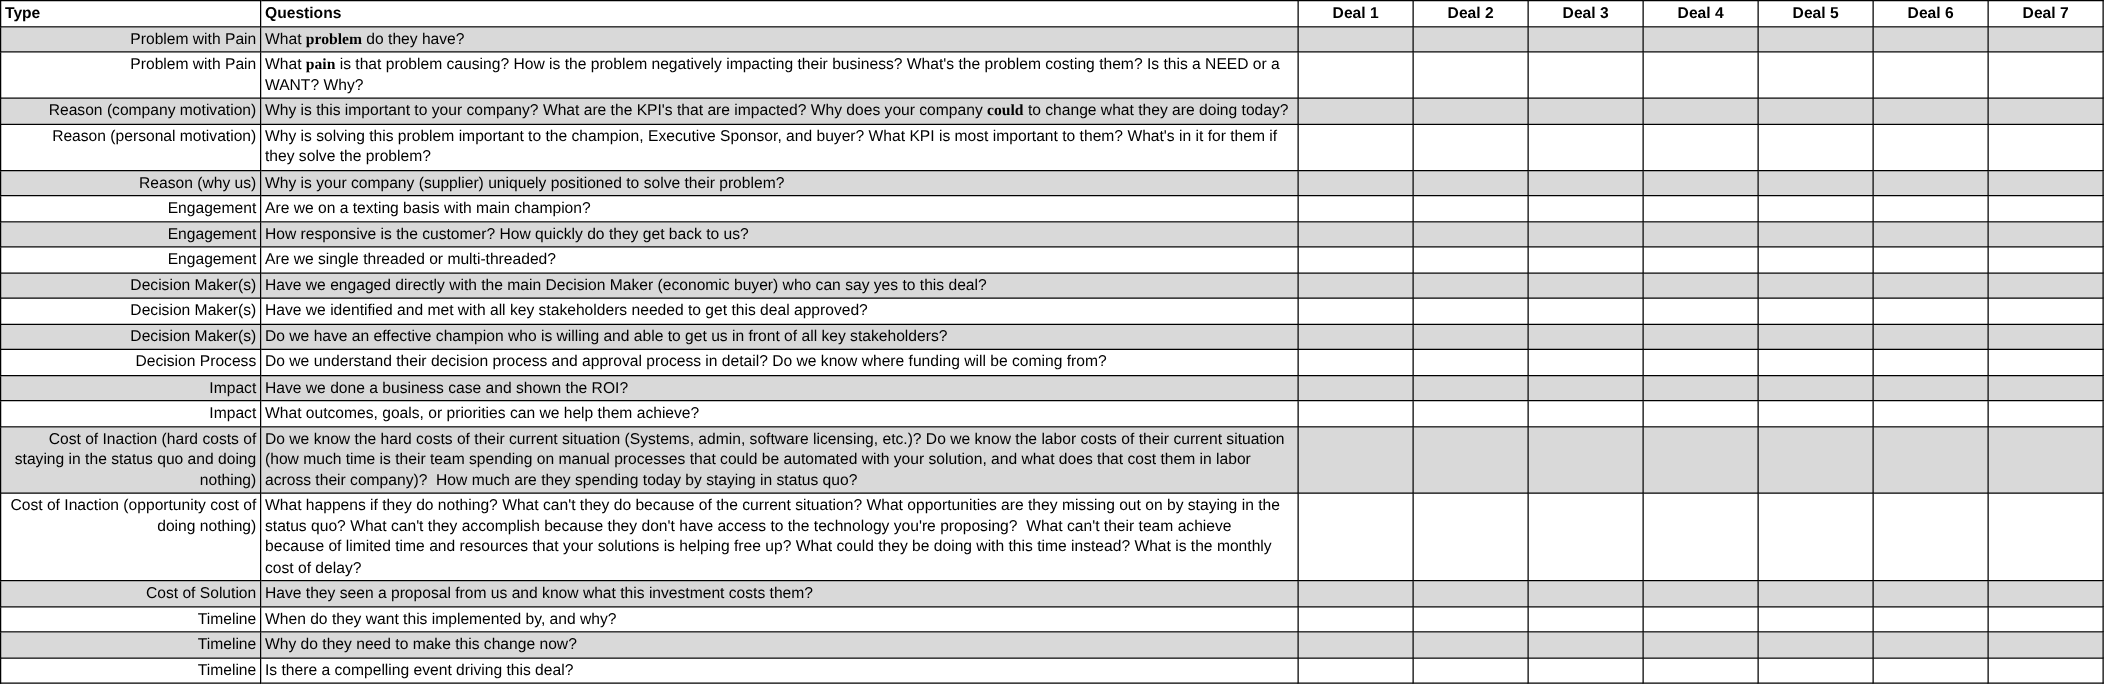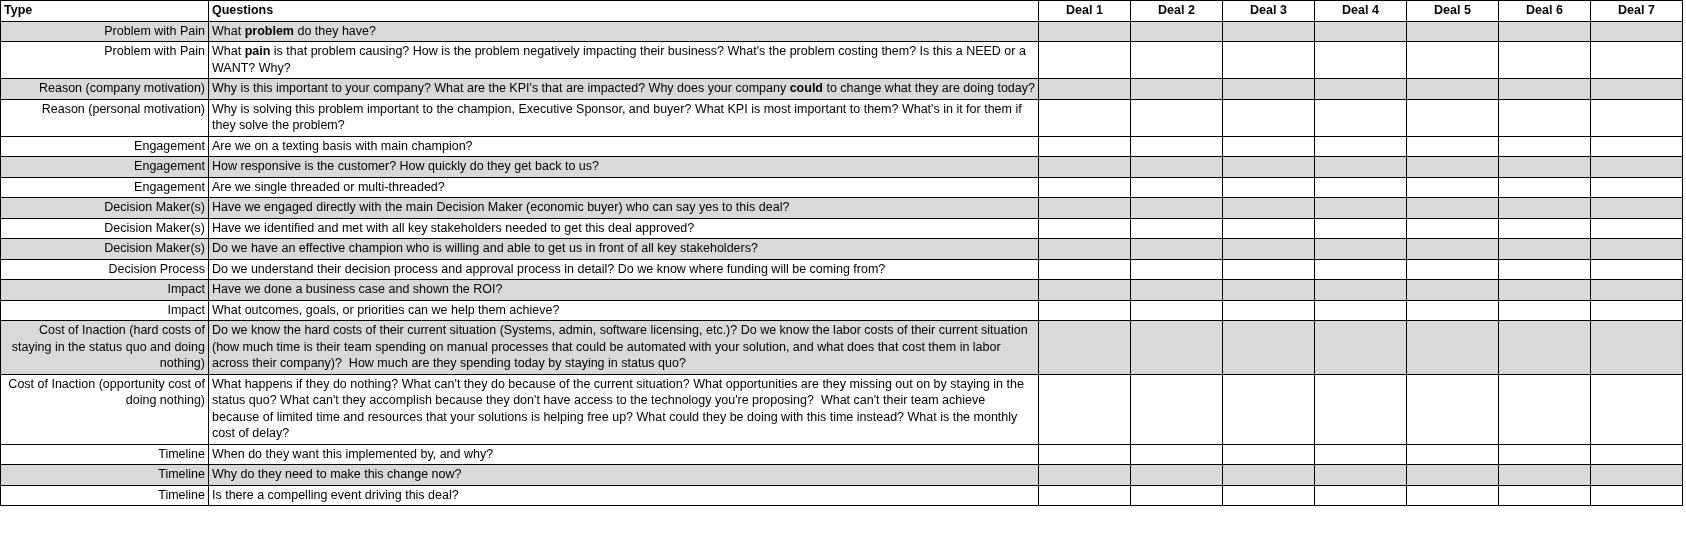--- a/index.html
+++ b/index.html
@@ -55,21 +55,21 @@
   tr.shaded td.type-c, tr.shaded td.quest-c, tr.shaded td.deal-c {
     background: #d9d9d9;
   }
   tr.plain td.type-c, tr.plain td.quest-c, tr.plain td.deal-c {
     background: #ffffff;
   }
   td.type-c { text-align: right; }
   td.quest-c { text-align: left; }
   td.deal-c { background: #ffffff; }
   tr.shaded td.deal-c { background: #d9d9d9; }
-  b { font-weight: bold; }
+  b { font-weight: bold; font-family: Liberation Serif, serif; }
 </style>
 </head>
 <body>
 
 <div id="sheet">
   <table class="grid">
     <colgroup>
       <col class="c-type">
       <col class="c-quest">
       <col class="c-deal">
@@ -131,20 +131,31 @@
           <td class="type-c">Reason (personal motivation)</td>
           <td class="quest-c">Why is solving this problem important to the champion, Executive Sponsor, and buyer? What KPI is most important to them? What's in it for them if they solve the problem?</td>
           <td class="deal-c">&nbsp;</td>
           <td class="deal-c">&nbsp;</td>
           <td class="deal-c">&nbsp;</td>
           <td class="deal-c">&nbsp;</td>
           <td class="deal-c">&nbsp;</td>
           <td class="deal-c">&nbsp;</td>
           <td class="deal-c">&nbsp;</td>
         </tr>
+        <tr class="shaded">
+          <td class="type-c">Reason (why us)</td>
+          <td class="quest-c">Why is your company (supplier) uniquely positioned to solve their problem?</td>
+          <td class="deal-c">&nbsp;</td>
+          <td class="deal-c">&nbsp;</td>
+          <td class="deal-c">&nbsp;</td>
+          <td class="deal-c">&nbsp;</td>
+          <td class="deal-c">&nbsp;</td>
+          <td class="deal-c">&nbsp;</td>
+          <td class="deal-c">&nbsp;</td>
+        </tr>
         <tr class="plain">
           <td class="type-c">Engagement</td>
           <td class="quest-c">Are we on a texting basis with main champion?</td>
           <td class="deal-c">&nbsp;</td>
           <td class="deal-c">&nbsp;</td>
           <td class="deal-c">&nbsp;</td>
           <td class="deal-c">&nbsp;</td>
           <td class="deal-c">&nbsp;</td>
           <td class="deal-c">&nbsp;</td>
           <td class="deal-c">&nbsp;</td>
@@ -244,20 +255,31 @@
           <td class="deal-c">&nbsp;</td>
           <td class="deal-c">&nbsp;</td>
           <td class="deal-c">&nbsp;</td>
           <td class="deal-c">&nbsp;</td>
           <td class="deal-c">&nbsp;</td>
           <td class="deal-c">&nbsp;</td>
         </tr>
         <tr class="plain">
           <td class="type-c">Cost of Inaction (opportunity cost of doing nothing)</td>
           <td class="quest-c">What happens if they do nothing? What can't they do because of the current situation? What opportunities are they missing out on by staying in the status quo? What can't they accomplish because they don't have access to the technology you're proposing?&nbsp; What can't their team achieve because of limited time and resources that your solutions is helping free up? What could they be doing with this time instead? What is the monthly cost of delay?</td>
+          <td class="deal-c">&nbsp;</td>
+          <td class="deal-c">&nbsp;</td>
+          <td class="deal-c">&nbsp;</td>
+          <td class="deal-c">&nbsp;</td>
+          <td class="deal-c">&nbsp;</td>
+          <td class="deal-c">&nbsp;</td>
+          <td class="deal-c">&nbsp;</td>
+        </tr>
+        <tr class="shaded">
+          <td class="type-c">Cost of Solution</td>
+          <td class="quest-c">Have they seen a proposal from us and know what this investment costs them?</td>
           <td class="deal-c">&nbsp;</td>
           <td class="deal-c">&nbsp;</td>
           <td class="deal-c">&nbsp;</td>
           <td class="deal-c">&nbsp;</td>
           <td class="deal-c">&nbsp;</td>
           <td class="deal-c">&nbsp;</td>
           <td class="deal-c">&nbsp;</td>
         </tr>
         <tr class="plain">
           <td class="type-c">Timeline</td>

